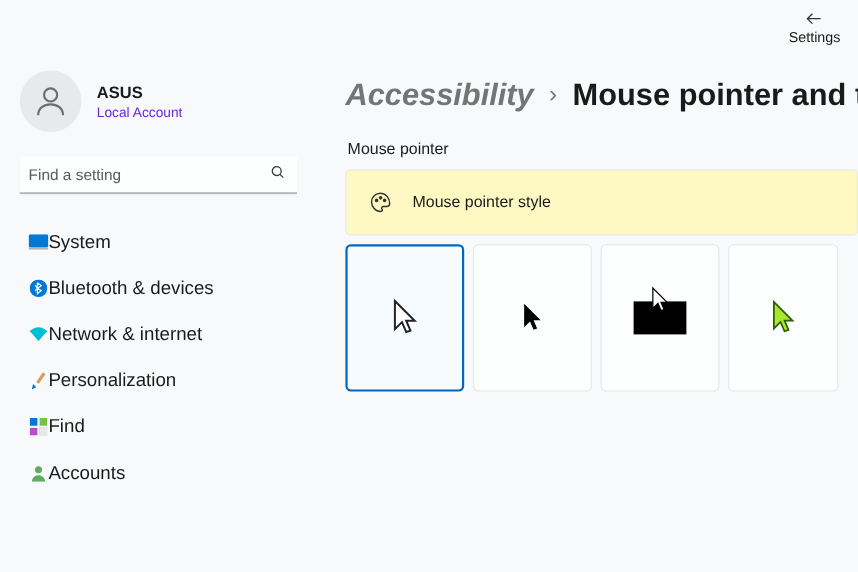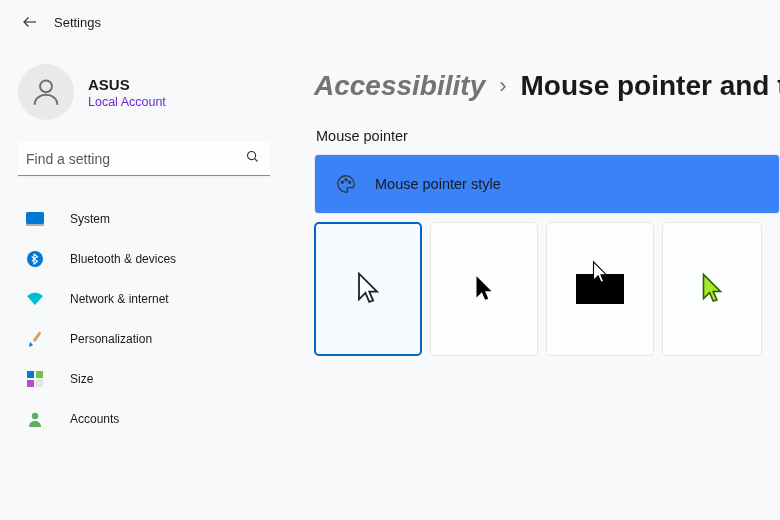--- a/index.html
+++ b/index.html
@@ -6,23 +6,24 @@
   body {
     font-family: "Segoe UI", -apple-system, sans-serif;
     background: #f7f9fa;
     width: 780px;
     height: 520px;
     overflow: hidden;
     color: #1a1a1a;
   }
   .topbar {
     display: flex;
-    align-items: center;
+    align-items: flex-end;
     padding: 8px 16px 8px 20px;
     height: 44px;
+    flex-direction: column;
   }
   .back-arrow {
     width: 20px;
     height: 20px;
     display: flex;
     align-items: center;
     justify-content: center;
     margin-right: 14px;
     cursor: pointer;
   }
@@ -65,25 +66,25 @@
     box-shadow: 0 1px 2px rgba(0,0,0,0.05);
   }
   .search input {
     border: none; outline: none; background: transparent;
     font-size: 14px; width: 100%;
     color: #701a75;
   }
   .search input::placeholder { color: #5a5a5a; }
   .nav { display: flex; flex-direction: column; gap: 2px; }
   .nav-item {
-    display: flex; align-items: center; gap: 26px;
+    display: flex; align-items: center; gap: 0;
     padding: 10px 8px;
     border-radius: 4px;
     cursor: pointer;
-    font-size: 12px;
+    font-size: 17px;
   }
   .nav-icon {
     width: 18px; height: 18px;
     display: flex; align-items: center; justify-content: center;
   }
   .main {
     flex: 1;
     padding: 26px 0 0 26px;
     overflow: hidden;
   }
@@ -92,21 +93,21 @@
     font-size: 28px; font-weight: 600; white-space: nowrap;
   }
   .bc-parent { color: #747474; cursor: pointer; font-style: italic; }
   .bc-sep { color: #747474; font-weight: 400; font-size: 22px; }
   .bc-current { color: #1a1a1a; }
   .section-label {
     font-size: 14.5px; font-weight: 500;
     margin: 26px 0 10px 2px;
   }
   .card {
-    background: #3b82f6;
+    background: #fef9c3;
     border: 1px solid #e8e8e8;
     border-radius: 4px;
     padding: 18px 20px;
     display: flex; align-items: center; gap: 18px;
     margin-bottom: 8px;
   }
   .card-icon { width: 22px; height: 22px; display:flex; align-items:center; justify-content:center; }
   .card-title { font-size: 14.5px; }
   .style-row {
     display: flex; gap: 8px; margin-bottom: 18px;
@@ -208,21 +209,21 @@
       </div>
       <div class="nav-item">
         <span class="nav-icon">
           <svg width="16" height="16" viewBox="0 0 16 16">
               <rect x="0" y="0" width="7" height="7" fill="#0078d4"></rect>
               <rect x="9" y="0" width="7" height="7" fill="#76c043"></rect>
               <rect x="0" y="9" width="7" height="7" fill="#b84dc8"></rect>
               <rect x="9" y="9" width="7" height="7" fill="#e8e8e8" stroke="#ccc" stroke-width="0.5"></rect>
             </svg>
         </span>
-        <span>Size</span>
+        <span>Find</span>
       </div>
       <div class="nav-item">
         <span class="nav-icon">
           <svg width="16" height="16" viewBox="0 0 16 16">
               <circle cx="8" cy="5" r="3.2" fill="#5fae5f"></circle>
               <path d="M2 16c0-4 3-6 6-6s6 2 6 6Z" fill="#5fae5f"></path>
             </svg>
         </span>
         <span>Accounts</span>
       </div>

